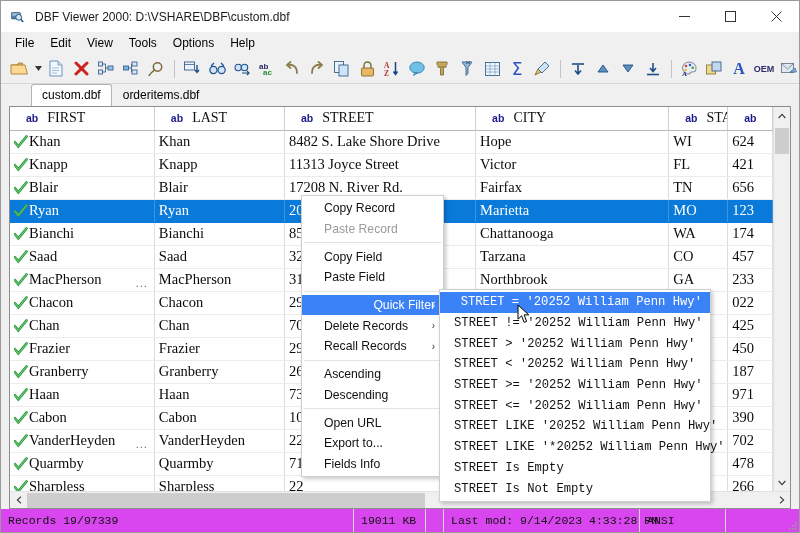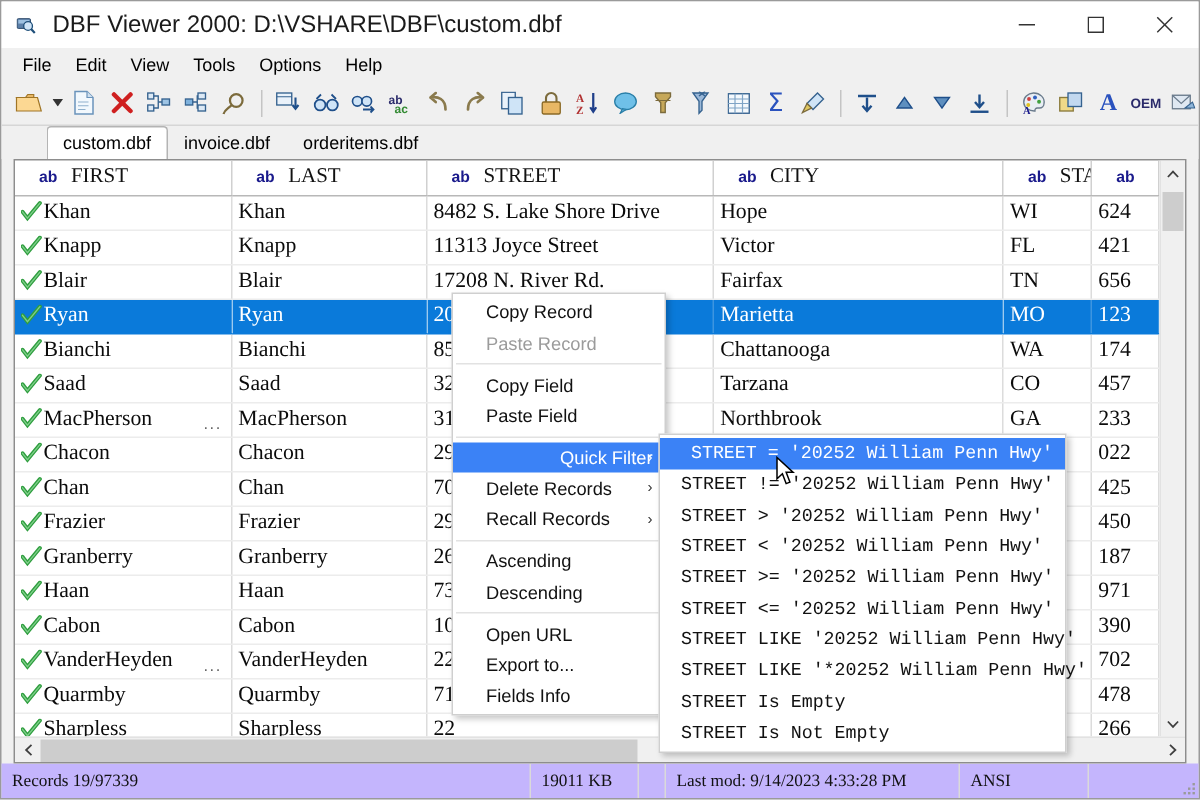--- a/index.html
+++ b/index.html
@@ -33,21 +33,21 @@
     width: 16px; height: 16px;
     margin-left: 9px;
     position: relative;
     flex: 0 0 auto;
   }
   #app-icon .mag {
     position: absolute; left: 1px; top: 1px;
     width: 13px; height: 13px;
   }
   #title-text {
-    font-size: 16px;
+    font-size: 12px;
     color: #1b1b1b;
     margin-left: 9px;
     white-space: nowrap;
     font-family: "Liberation Sans", sans-serif;
   }
   #win-buttons {
     position: absolute;
     right: 0; top: 0;
     height: 31px;
     display: flex;
@@ -271,26 +271,26 @@
     top: 1px; bottom: 1px;
     left: 0px;
     width: 398px;
     background: #cdcdcd;
   }
 
   
   #statusbar {
     height: 23px;
     flex: 0 0 auto;
-    background: #c4b5fd;
+    background: #d946ef;
     display: flex;
     align-items: center;
     font-size: 11.5px;
     color: #111;
-    font-family: Liberation Serif, serif;
+    font-family: Liberation Mono, monospace;
   }
   .sb-cell {
     height: 23px;
     display: flex; align-items: center;
     padding-left: 7px;
     border-left: 1px solid #dadada;
     white-space: nowrap;
   }
   .sb-cell:first-child { border-left: none; }
   #sb-grip {
@@ -590,21 +590,20 @@
       <svg width="16" height="14" viewBox="0 0 16 14">
         <rect x="0.5" y="1.5" width="12" height="9" fill="#dfe8f2" stroke="#6a7b8c" stroke-width="0.9"></rect>
         <path d="M0.5 1.5 L6.5 7 L12.5 1.5" fill="none" stroke="#6a7b8c" stroke-width="0.8"></path>
         <path d="M9 10 l5 -4 l1.5 4 z" fill="#8fb6da" stroke="#35628f" stroke-width="0.7"></path>
       </svg>
     </div>
   </div>
 
   <div id="tabstrip">
     <div class="tab active">custom.dbf</div>
-    <div class="tab">invoice.dbf</div>
     <div class="tab">orderitems.dbf</div>
   </div>
 
   <div id="gridwrap">
     <div id="gridbody">
       <div id="gridcols">
         <table class="grid">
           <colgroup>
             <col style="width:142px">
               <col style="width:128px">

